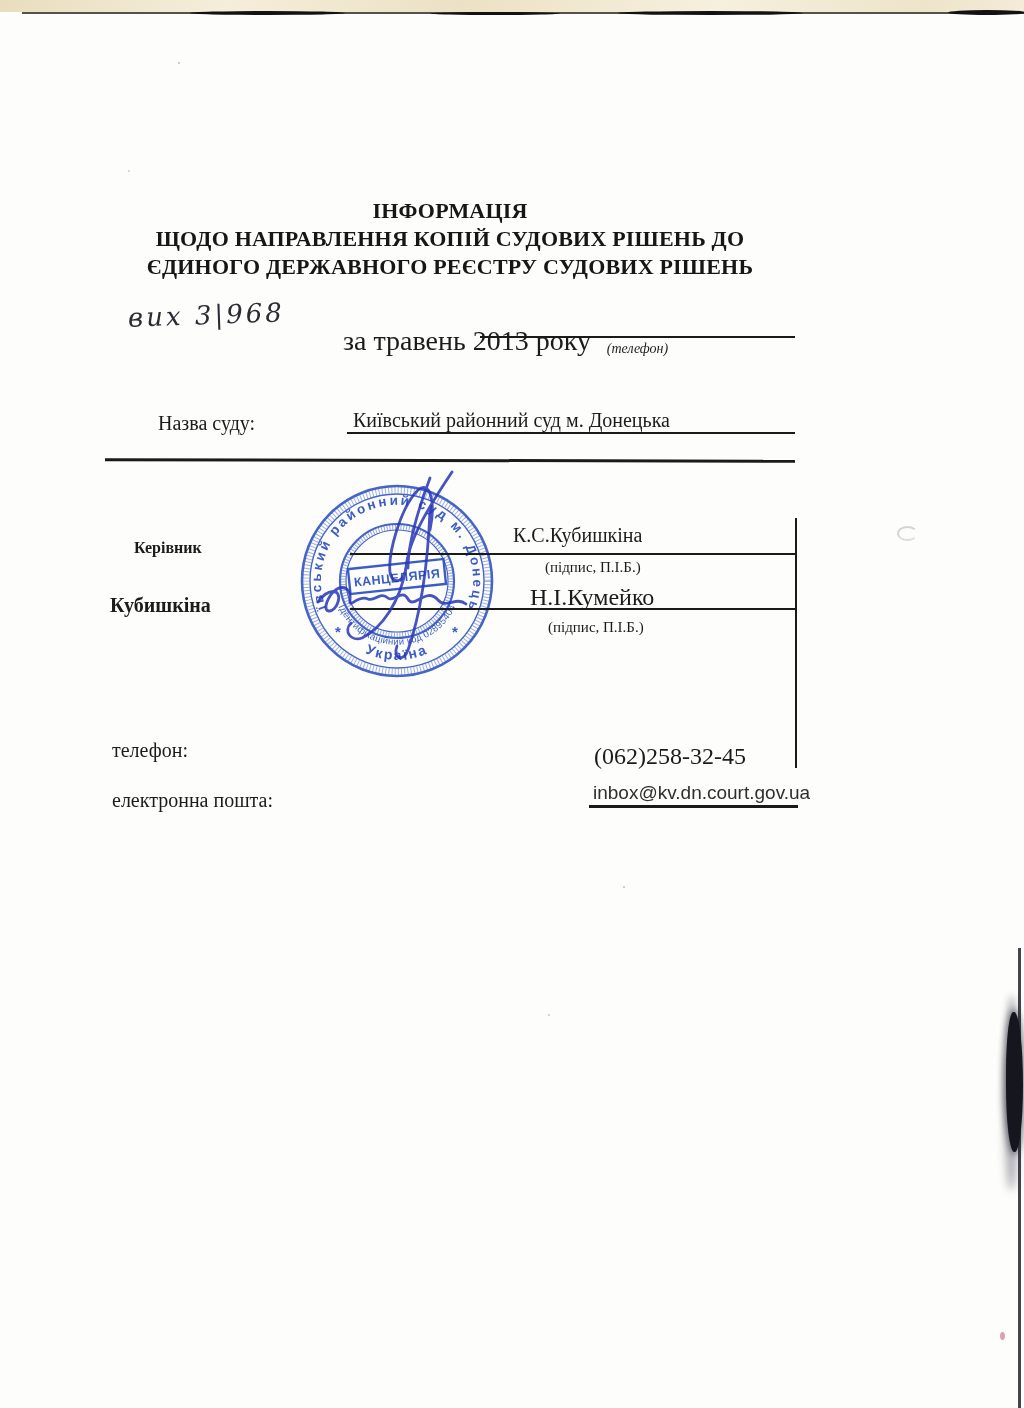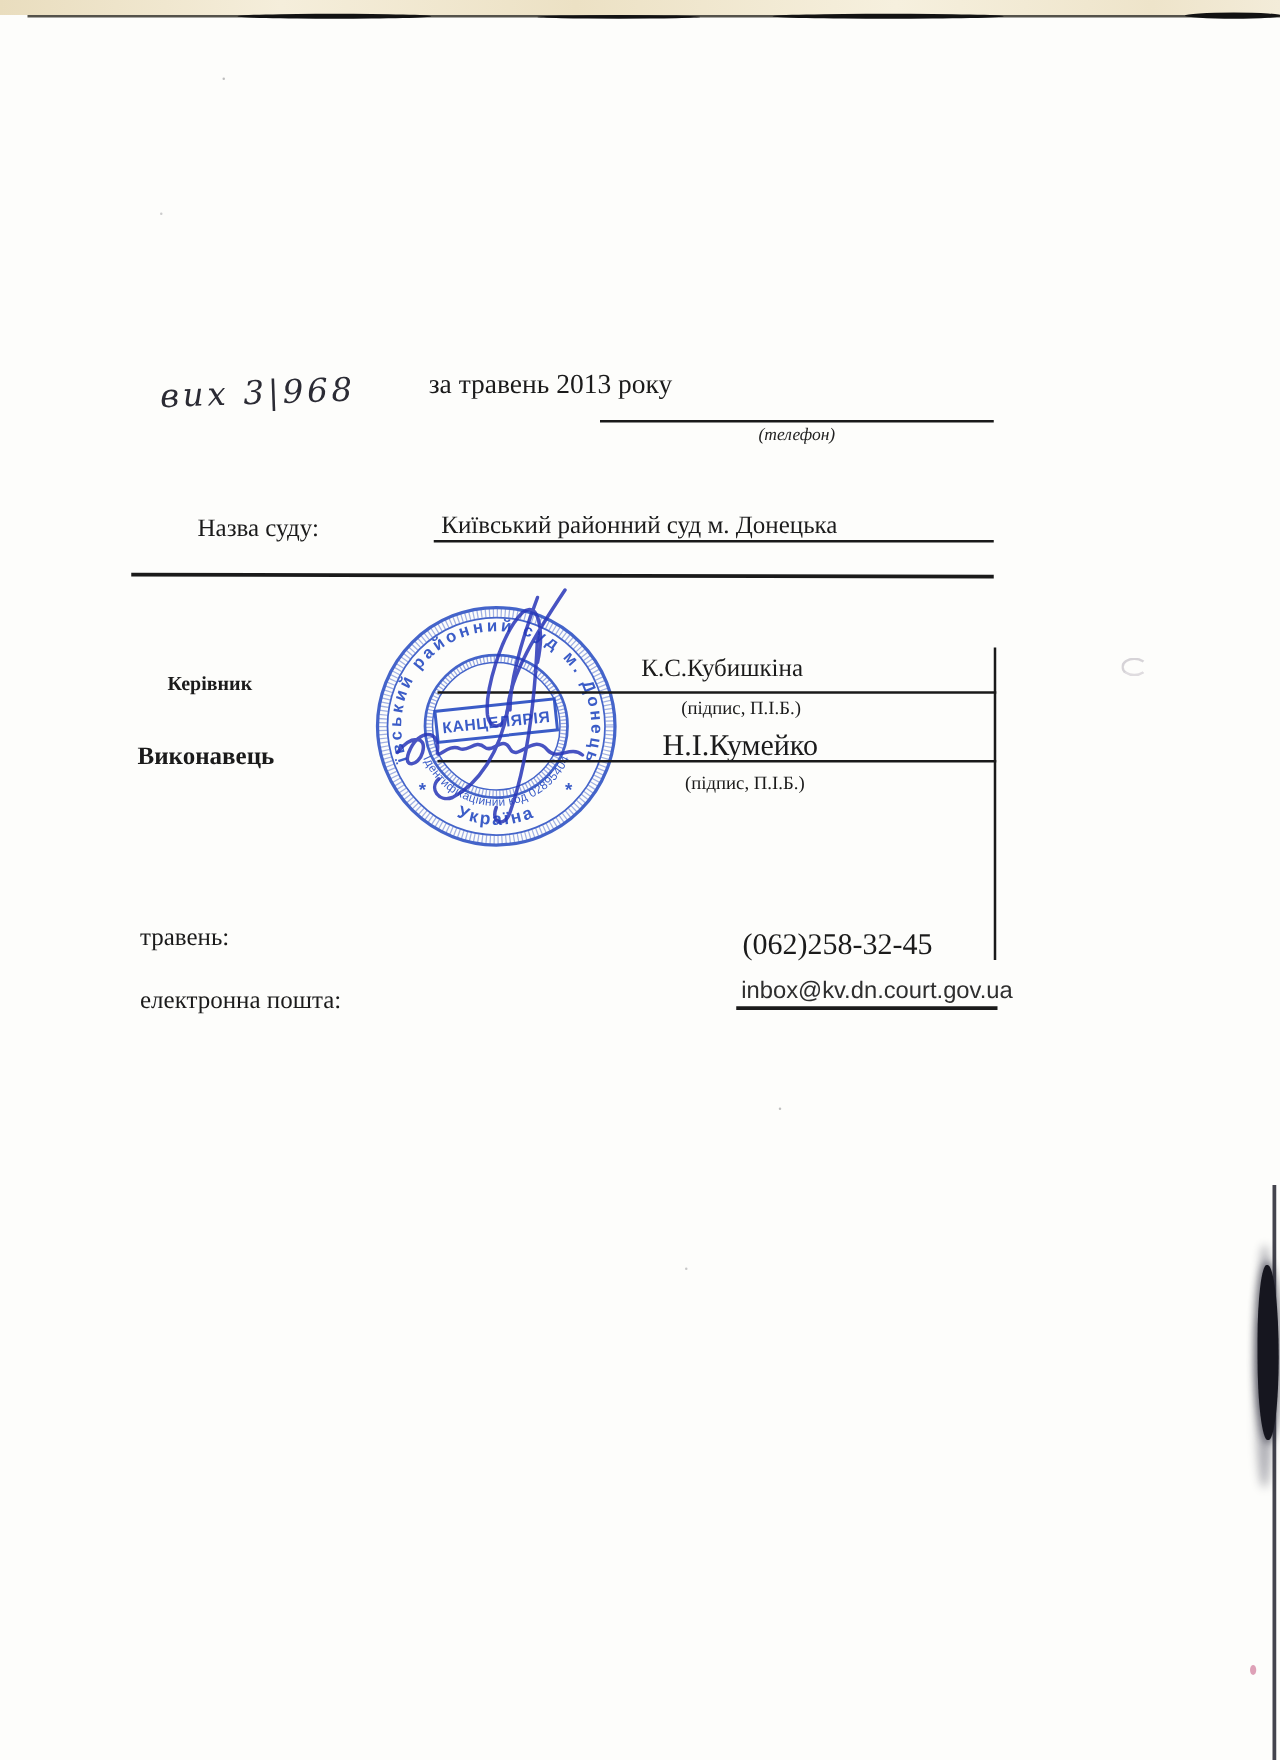--- a/index.html
+++ b/index.html
@@ -45,21 +45,21 @@
     left:105px;top:197px;width:690px;
     text-align:center;font-weight:bold;font-size:22px;line-height:28px;
     color:#161616;letter-spacing:.2px;
   }
   .handwritten{
     left:128px;top:300px;
     font-family:"DejaVu Serif", serif;font-style:italic;
     font-size:26px;letter-spacing:3px;color:#2b2b34;
     transform:rotate(-2deg);
   }
-  .period-text{left:343px;top:294px;font-size:22px;}
+  .period-text{left:343px;top:325px;font-size:28px;}
   .period-caption{left:480px;top:341px;width:315px;text-align:center;font-style:italic;font-size:14px;color:#222;}
   .court-label{left:110px;top:412px;font-size:20px;margin-left:48px;}
   .court-value{left:353px;top:409px;font-size:20px;}
   .head-label{left:110px;top:539px;font-size:16px;font-weight:bold;margin-left:24px;}
   .head-name{left:513px;top:524px;font-size:20px;}
   .head-caption{left:545px;top:559px;font-size:15px;}
   .exec-label{left:110px;top:594px;font-size:20px;font-weight:bold;}
   .exec-name{left:530px;top:584px;font-size:24px;}
   .exec-caption{left:548px;top:619px;font-size:15px;}
   .phone-label{left:112px;top:739px;font-size:20px;}
@@ -98,20 +98,25 @@
   <div class="abs blob" style="left:948px;top:10px;width:78px;height:5px;"></div>
   <div class="abs edge-line"></div>
   <div class="abs edge-blob"></div>
   <div class="abs pink-speck"></div>
   <div class="abs c-smudge"></div>
   <div class="abs dot" style="left:178px;top:62px;width:2px;height:2px;background:#bdbdbd;"></div>
   <div class="abs dot" style="left:128px;top:170px;width:2px;height:2px;background:#cccccc;"></div>
   <div class="abs dot" style="left:623px;top:886px;width:2px;height:2px;background:#bfbfbf;"></div>
   <div class="abs dot" style="left:548px;top:1014px;width:2px;height:2px;background:#c8c8c8;"></div>
 
+  <div class="abs title">
+    <div>ІНФОРМАЦІЯ</div>
+    <div>ЩОДО НАПРАВЛЕННЯ КОПІЙ СУДОВИХ РІШЕНЬ ДО</div>
+    <div>ЄДИНОГО ДЕРЖАВНОГО РЕЄСТРУ СУДОВИХ РІШЕНЬ</div>
+  </div>
 
   <div class="abs handwritten">вих 3|968</div>
   <div class="abs period-text">за травень 2013 року</div>
   <div class="abs rule rule-period"></div>
   <div class="abs period-caption">(телефон)</div>
 
   <div class="abs court-label">Назва суду:</div>
   <div class="abs court-value">Київський районний суд м. Донецька</div>
   <div class="abs rule rule-court"></div>
   <div class="abs rule rule-full"></div>
@@ -149,37 +154,37 @@
         </g>
       </g>
     </svg>
   </div>
 
   <div class="abs head-label">Керівник</div>
   <div class="abs head-name">К.С.Кубишкіна</div>
   <div class="abs rule rule-head"></div>
   <div class="abs head-caption">(підпис, П.І.Б.)</div>
 
-  <div class="abs exec-label">Виконавець</div>
+  <div class="abs exec-label">Кубишкіна</div>
   <div class="abs exec-name">Н.І.Кумейко</div>
   <div class="abs rule rule-exec"></div>
   <div class="abs exec-caption">(підпис, П.І.Б.)</div>
   <div class="abs vrule"></div>
 
   <div class="abs sig">
     <svg width="240" height="250" viewBox="0 0 240 250">
       <g stroke="#2836b8" stroke-width="2.8" fill="none" stroke-linecap="round" opacity="0.85">
         <path d="M 172 22 C 150 55 128 90 126 118 C 125 132 112 136 110 122 C 108 104 120 58 138 40 C 150 30 156 52 150 80"></path>
         <path d="M 150 28 C 138 60 128 95 128 118"></path>
         <path d="M 126 118 C 120 152 102 178 82 188 C 71 192 63 181 71 173"></path>
         <path d="M 150 60 C 148 110 142 160 128 200 C 124 212 112 209 117 196"></path>
         <path d="M 38 152 C 48 138 62 138 58 152 C 55 163 42 165 47 152 C 55 132 72 134 70 150 C 69 160 78 144 88 149 C 95 152 100 141 108 148 C 114 153 122 138 128 149 C 134 160 146 136 158 150 C 166 159 176 146 186 154"></path>
       </g>
     </svg>
   </div>
 
-  <div class="abs phone-label">травень:</div>
+  <div class="abs phone-label">телефон:</div>
   <div class="abs phone-value">(062)258-32-45</div>
   <div class="abs email-label">електронна пошта:</div>
   <div class="abs email-value">inbox@kv.dn.court.gov.ua</div>
   <div class="abs rule rule-email"></div>
 
 </div>
 
 </body></html>

